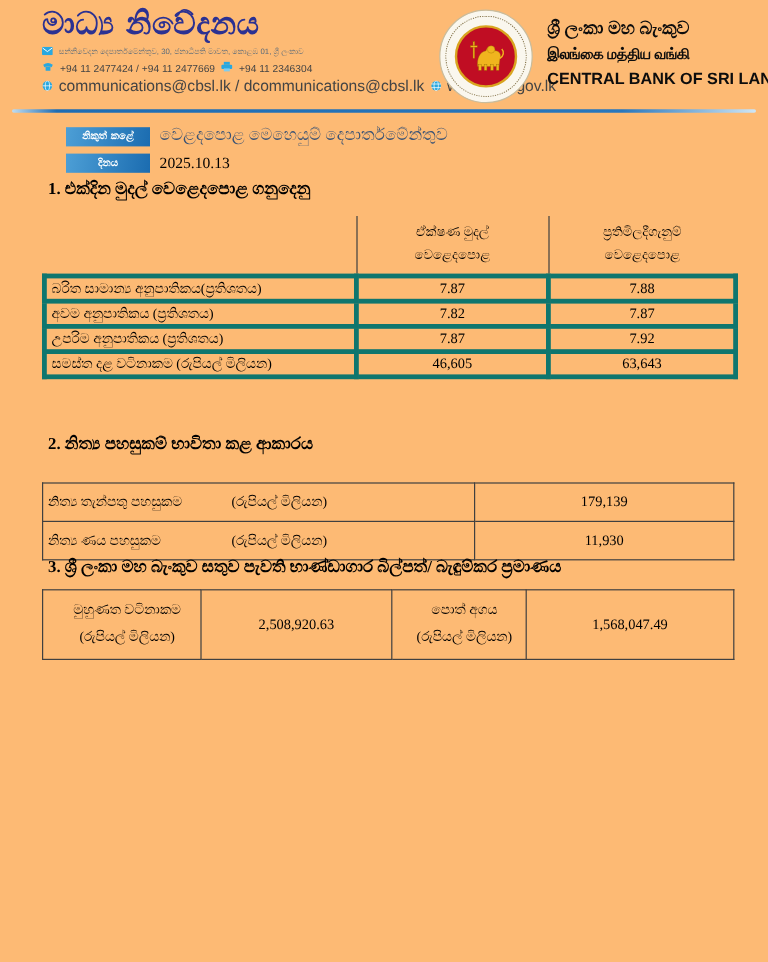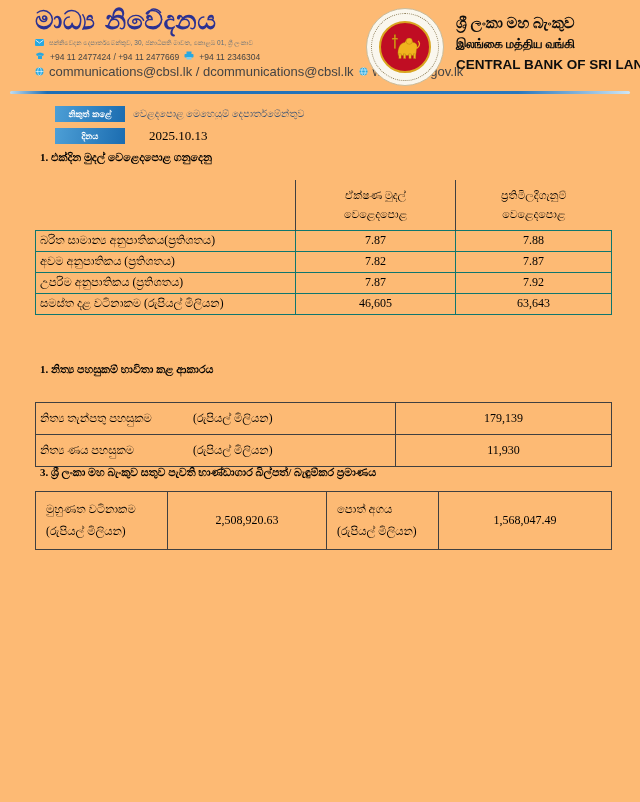--- a/index.html
+++ b/index.html
@@ -56,70 +56,70 @@
 
   .divider {
     position:absolute; left:10px; right:10px; top:91px; height:3px;
     background:linear-gradient(90deg,#bfdcf0 0%, #1e6db4 6%, #2877bd 82%, #cfe6f5 100%);
     border-radius:2px;
   }
 
   
   .meta-row { position:absolute; left:55px; display:flex; align-items:center; }
   .meta-row-1 { top:106px; }
-  .meta-row-2 { top:128px;gap:16px; }
+  .meta-row-2 { top:128px; }
   .meta-tag {
     width:70px; height:16px;
     background:linear-gradient(100deg,#4d9fd6 0%, #1b6cb0 100%);
     color:#fff; font-family:"DejaVu Sans", sans-serif;
     font-weight:700; font-size:8.5px;
     display:flex; align-items:center; justify-content:center;
     overflow:hidden; white-space:nowrap;
   }
-  .meta-value-dept { margin-left:8px; font-size:10px; color:#3a5375; white-space:nowrap; }
+  .meta-value-dept { margin-left:8px; font-size:14px; color:#3a5375; white-space:nowrap; }
   .meta-value-date { margin-left:8px; font-size:13px; color:#000; }
 
   
   .sec-heading {
     position:absolute; left:40px;
-    font-weight:700; font-size:11px; color:#000; white-space:nowrap;
+    font-weight:700; font-size:14px; color:#000; white-space:nowrap;
   }
   .sec1 { top:151px; }
   .sec2 { top:363px; }
   .sec3 { top:466px; }
 
   
   table { border-collapse:collapse; table-layout:fixed; position:absolute; left:35px; }
   td, th { font-weight:normal; vertical-align:middle; box-sizing:border-box; }
 
   .table1 { top:180px; width:576px; }
   .table1 .col-label { width:260px; }
   .table1 .col-call  { width:160px; }
   .table1 .col-repo  { width:156px; }
   .table1 th { height:50px; font-size:11px; line-height:1.7; text-align:center; padding:0 18px; }
   .table1 th.h-empty { border:none; }
   .table1 th.h-call  { border-left:1px solid #404040; border-right:1px solid #404040; }
   .table1 th.h-repo  { border:none; }
-  .table1 td { border:1px solid #0f766e; height:21px; }
+  .table1 td { border:4px solid #0f766e; height:21px; }
   .cell-label { font-size:11.5px; text-align:left; padding:0 4px; }
   .cell-num   { font-size:12px; text-align:center; }
 
   .table2 { top:402px; width:576px; }
   .table2 .col-label { width:360px; }
   .table2 .col-value { width:216px; }
   .table2 td { border:1px solid #404040; height:32px; }
   .t2-name { display:inline-block; min-width:150px; }
 
   .table3 { top:491px; width:576px; }
   .table3 .c1 { width:132px; }
   .table3 .c2 { width:159px; }
   .table3 .c3 { width:112px; }
   .table3 .c4 { width:173px; }
   .table3 td { border:1px solid #404040; height:58px; }
-  .t3-label { font-size:11.5px; text-align:left; padding-left:10px; line-height:1.9; }
+  .t3-label { font-size:11.5px; text-align:center; padding-left:10px; line-height:1.9; }
   .t3-label span { display:block; }
 </style>
 </head>
 <body>
 
 <div class="page">
 
   <div class="masthead-title">මාධ්‍ය නිවේදනය</div>
 
   <div class="contact-line line-address">
@@ -235,21 +235,21 @@
       <td class="cell-num">7.92</td>
     </tr>
     <tr>
       <td class="cell-label">සමස්ත දළ වටිනාකම (රුපියල් මිලියන)</td>
       <td class="cell-num">46,605</td>
       <td class="cell-num">63,643</td>
     </tr>
   </tbody>
     </table>
 
-  <div class="sec-heading sec2">1. නිත්‍ය පහසුකම් භාවිතා කළ ආකාරය</div>
+  <div class="sec-heading sec2">2. නිත්‍ය පහසුකම් භාවිතා කළ ආකාරය</div>
 
   <table class="table2">
     <colgroup>
         <col class="col-label">
         <col class="col-value">
       </colgroup>
     <tbody>
         <tr>
       <td class="cell-label">
         <span class="t2-name">නිත්‍ය තැන්පතු පහසුකම</span>

